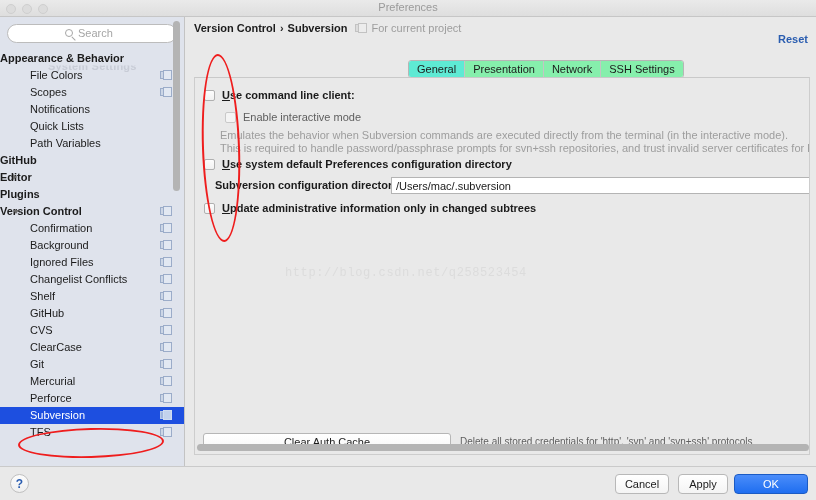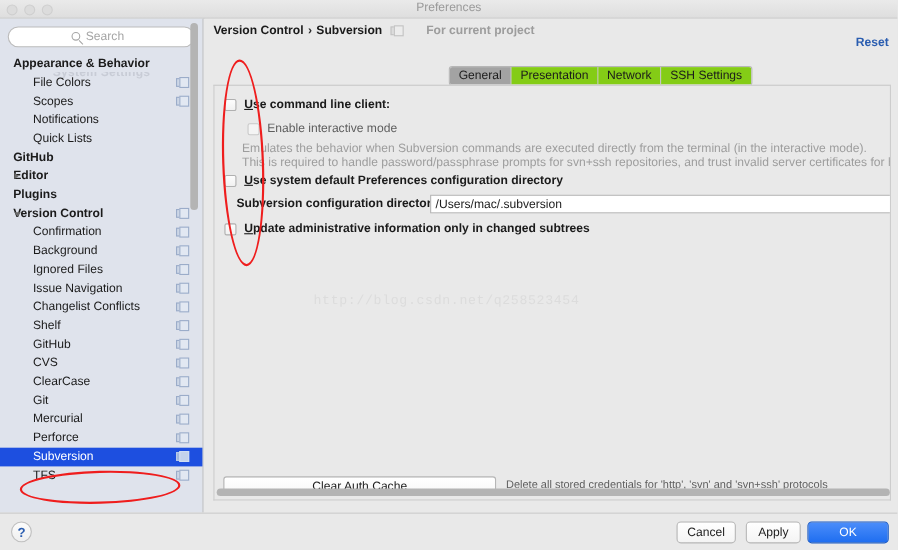--- a/index.html
+++ b/index.html
@@ -65,21 +65,21 @@
   .tree {
     position: absolute; left: 0; top: 33px; width: 185px; height: 416px;
   }
   .ghost {
     position: absolute; left: 48px; top: 10px;
     font-size: 11px; color: #c8ccd6; font-weight: bold;
     letter-spacing: .2px; clip-path: inset(45% 0 0 0);
   }
   .row {
     position: relative; height: 17px; display: flex; align-items: center;
-    padding-left: 12px; padding-right: 6px;
+    padding-right: 6px;
     font-size: 11px; color: #1b1b1b;
     white-space: nowrap;
   }
   .row.group { font-weight: bold; }
   .row.leaf { padding-left: 30px; }
   .row.sel { background: #1d4fe0; color: #fff; }
   .arrow {
     position: absolute; left: 13px; top: 5px;
     width: 0; height: 0;
     border-left: 4px solid #6c6c6c;
@@ -124,40 +124,40 @@
   }
   .crumbs .sepc { color: #2a2a2a; font-weight: bold; }
   .proj-icon {
     width: 7px; height: 8px; margin-left: 4px;
     border: 1px solid #c2c2c2; background: #dcdcdc; position: relative;
   }
   .proj-icon::before {
     content:''; position:absolute; left:2px; top:-2px; width:7px; height:8px;
     border:1px solid #c2c2c2; background:#ececec;
   }
-  .proj-note { font-size: 11px; color: #9d9d9d; font-weight: bold; margin-left: 21px; }
+  .proj-note { font-size: 11px; color: #9d9d9d; font-weight: normal; margin-left: 5px; }
   .reset {
     position: absolute; right: 8px; top: 5px;
     font-size: 11px; color: #2a5db0; font-weight: bold; cursor: pointer; margin-top: 11px;
   }
 
   .tabs {
     position: absolute; left: 222px; top: 43px;
     display: flex; height: 18px;
     border: 1px solid #b6b6b6; border-radius: 3px;
     overflow: hidden; background: #fff;
   }
   .tab {
     padding: 0 8px; height: 100%;
     display: flex; align-items: center; justify-content: center;
-    font-size: 11px; color: #1b1b1b; background: #84cc16;
+    font-size: 11px; color: #1b1b1b; background: #86efac;
     border-right: 1px solid #c4c4c4;
   }
   .tab:last-child { border-right: 0; }
-  .tab.active { background: #a3a3a3; font-weight: normal; }
+  .tab.active { background: #5eead4; font-weight: normal; }
 
   .card {
     position: absolute; left: 8px; top: 60px; width: 616px; height: 378px;
     background: #e9e9e9;
     border: 1px solid #cdcdcd;
     border-top-color: #c9c9c9;
     overflow: hidden;
   }
 
   .cb {
@@ -295,20 +295,23 @@
         <div class="row leaf">
           <span class="rowlabel">Scopes</span>
           <span class="copy-icon"></span>
         </div>
         <div class="row leaf">
           <span class="rowlabel">Notifications</span>
         </div>
         <div class="row leaf">
           <span class="rowlabel">Quick Lists</span>
         </div>
+        <div class="row leaf">
+          <span class="rowlabel">Path Variables</span>
+        </div>
         <div class="row group">
           <span class="rowlabel">GitHub</span>
         </div>
         <div class="row group">
           <span class="arrow"></span>
           <span class="rowlabel">Editor</span>
         </div>
         <div class="row group">
           <span class="rowlabel">Plugins</span>
         </div>
@@ -320,24 +323,20 @@
         <div class="row leaf">
           <span class="rowlabel">Confirmation</span>
           <span class="copy-icon"></span>
         </div>
         <div class="row leaf">
           <span class="rowlabel">Background</span>
           <span class="copy-icon"></span>
         </div>
         <div class="row leaf">
           <span class="rowlabel">Ignored Files</span>
-          <span class="copy-icon"></span>
-        </div>
-        <div class="row leaf">
-          <span class="rowlabel">Issue Navigation</span>
           <span class="copy-icon"></span>
         </div>
         <div class="row leaf">
           <span class="rowlabel">Changelist Conflicts</span>
           <span class="copy-icon"></span>
         </div>
         <div class="row leaf">
           <span class="rowlabel">Shelf</span>
           <span class="copy-icon"></span>
         </div>

